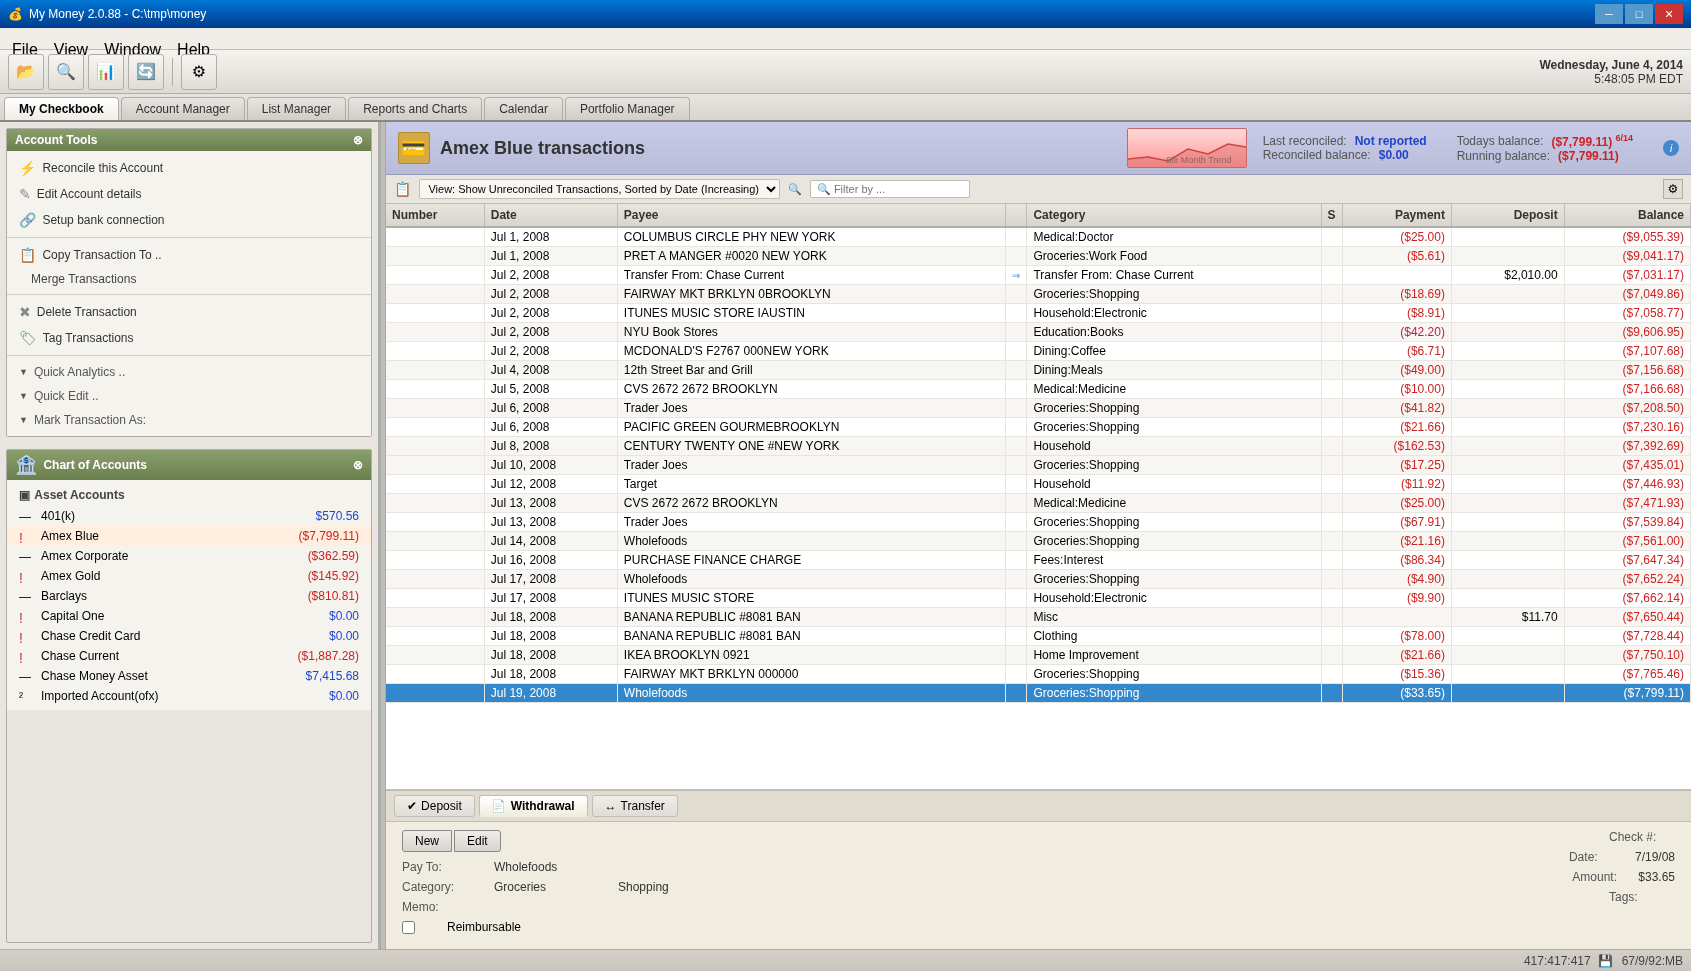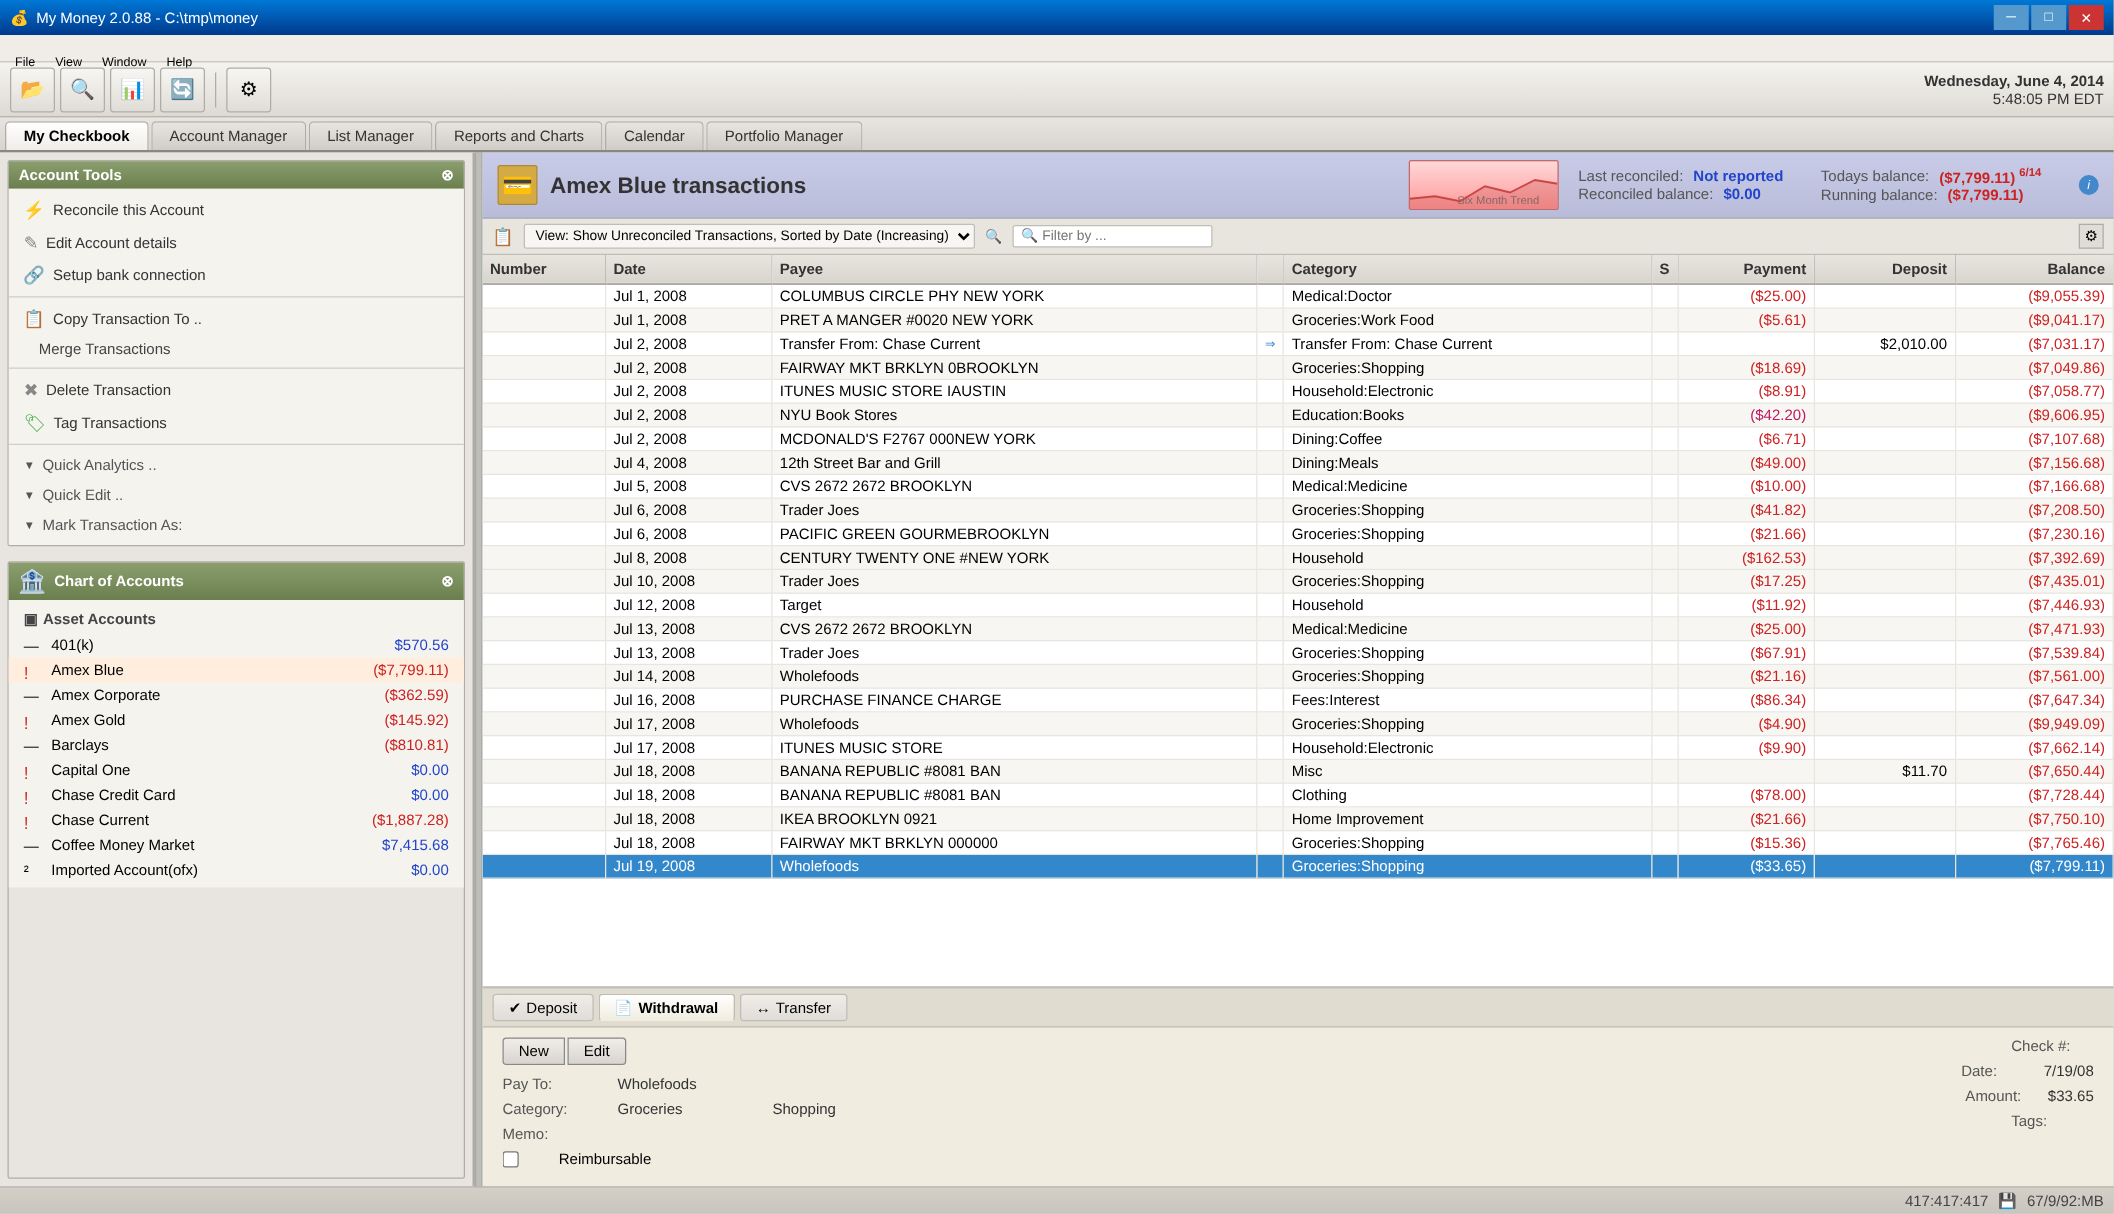--- a/index.html
+++ b/index.html
@@ -7,21 +7,21 @@
 
     
     #title-bar { background: linear-gradient(to bottom, #0078d7, #003a8c); height: 28px; display: flex; align-items: center; justify-content: space-between; padding: 0 8px; color: white; font-size: 12px; }
     #title-bar-left { display: flex; align-items: center; gap: 6px; }
     #title-bar-right { display: flex; gap: 2px; }
     .title-btn { width: 28px; height: 20px; background: #5599cc; border: none; color: white; cursor: pointer; display: flex; align-items: center; justify-content: center; font-size: 11px; }
     .title-btn.close { background: #cc3333; }
 
     
     #menu-bar { background: #f0ede8; height: 22px; display: flex; align-items: center; padding: 0 4px; border-bottom: 1px solid #c0bdb8; }
-    .menu-item { padding: 2px 8px; cursor: pointer; font-size: 10px; margin-top: 23px; }
+    .menu-item { padding: 2px 8px; cursor: pointer; font-size: 16px; margin-top: 23px; }
 
     
     #toolbar { background: linear-gradient(to bottom, #f5f3ee, #dddad4); height: 44px; display: flex; align-items: center; padding: 0 8px; gap: 4px; border-bottom: 1px solid #b0ada8; }
     .toolbar-btn { width: 36px; height: 36px; background: linear-gradient(to bottom, #f8f6f2, #e0ddd8); border: 1px solid #b0ada8; border-radius: 3px; cursor: pointer; display: flex; align-items: center; justify-content: center; font-size: 16px; }
     .toolbar-separator { width: 1px; height: 28px; background: #b0ada8; margin: 0 4px; }
 
     
     #tab-bar { background: linear-gradient(to bottom, #e8e5e0, #d8d5d0); height: 28px; display: flex; align-items: flex-end; padding: 0 4px; border-bottom: 2px solid #8b8680; }
     .tab { padding: 4px 14px; cursor: pointer; border: 1px solid #b0ada8; border-bottom: none; border-radius: 4px 4px 0 0; margin-right: 2px; background: linear-gradient(to bottom, #e8e5e0, #d0cdc8); font-size: 12px; color: #333; }
     .tab.active { background: linear-gradient(to bottom, #ffffff, #f0ede8); font-weight: bold; color: #000; }
@@ -280,21 +280,21 @@
         <div class="coa-item">
           <div class="coa-item-name">
               <span class="coa-icon red-icon">!</span>
               <span>Chase Current</span>
             </div>
           <span class="coa-balance">($1,887.28)</span>
         </div>
         <div class="coa-item">
           <div class="coa-item-name">
               <span class="coa-icon">—</span>
-              <span>Coffee Money Market</span>
+              <span>Chase Money Asset</span>
             </div>
           <span class="coa-balance positive">$7,415.68</span>
         </div>
         <div class="coa-item">
           <div class="coa-item-name">
               <span class="coa-icon">²</span>
               <span>Imported Account(ofx)</span>
             </div>
           <span class="coa-balance positive">$0.00</span>
         </div>
@@ -575,21 +575,21 @@
     </tr>
             <tr class="alt">
       <td></td>
       <td>Jul 17, 2008</td>
       <td>Wholefoods</td>
       <td style="color:#4488cc;font-size:10px;"></td>
       <td>Groceries:Shopping</td>
       <td></td>
       <td style="text-align:right;color:#cc2222">($4.90)</td>
       <td style="text-align:right;color:#000"></td>
-      <td style="text-align:right;color:#cc2222">($9,949.09)</td>
+      <td style="text-align:right;color:#cc2222">($7,652.24)</td>
     </tr>
             <tr>
       <td></td>
       <td>Jul 17, 2008</td>
       <td>ITUNES MUSIC STORE</td>
       <td style="color:#4488cc;font-size:10px;"></td>
       <td>Household:Electronic</td>
       <td></td>
       <td style="text-align:right;color:#cc2222">($9.90)</td>
       <td style="text-align:right;color:#000"></td>

